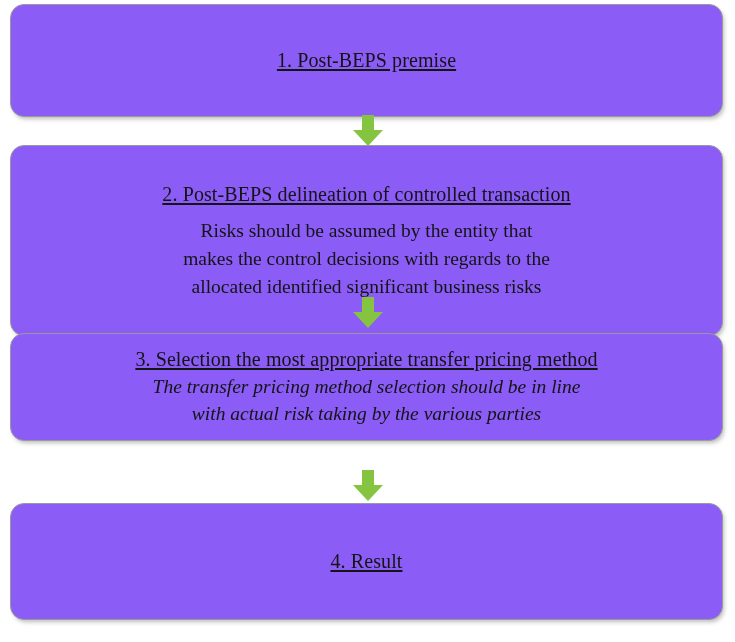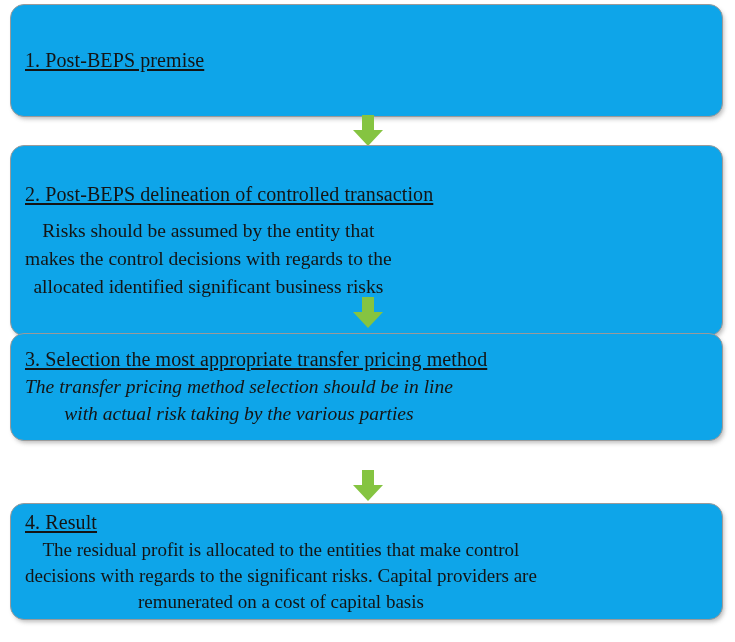--- a/index.html
+++ b/index.html
@@ -21,27 +21,27 @@
     width: 735px;
     height: 642px;
     box-sizing: border-box;
   }
 
   .step-box {
     position: absolute;
     left: 10px;
     width: 713px;
     box-sizing: border-box;
-    background: #0ea5e9;
+    background: #8b5cf6;
     border: 1px solid #9a9a9a;
     border-radius: 14px;
     box-shadow: 2px 3px 4px -1px rgba(90, 90, 90, 0.40);
     display: flex;
     flex-direction: column;
-    align-items: flex-start;
+    align-items: center;
     justify-content: center;
     text-align: center;
     padding: 4px 14px;
   }
 
   .step-title {
     display: inline-block;
     font-size: 20px;
     line-height: 1.32;
     letter-spacing: 0.1px;
@@ -126,20 +126,15 @@
   </div>
 
   <div class="arrow" id="arrow-3">
     <svg viewBox="0 0 34 32" xmlns="http://www.w3.org/2000/svg" aria-hidden="true">
       <polygon points="11,0 23,0 23,15 32,15 17,31 2,15 11,15" fill="#85C441"></polygon>
     </svg>
   </div>
 
   <div class="step-box" id="box-4">
     <div class="step-title">4. Result</div>
-    <div class="step-body wide-body">
-      <span class="ln">The residual profit is allocated to the entities that make control</span>
-      <span class="ln">decisions with regards to the significant risks. Capital providers are</span>
-      <span class="ln">remunerated on a cost of capital basis</span>
-    </div>
   </div>
 
 </div>
 
 </body></html>

